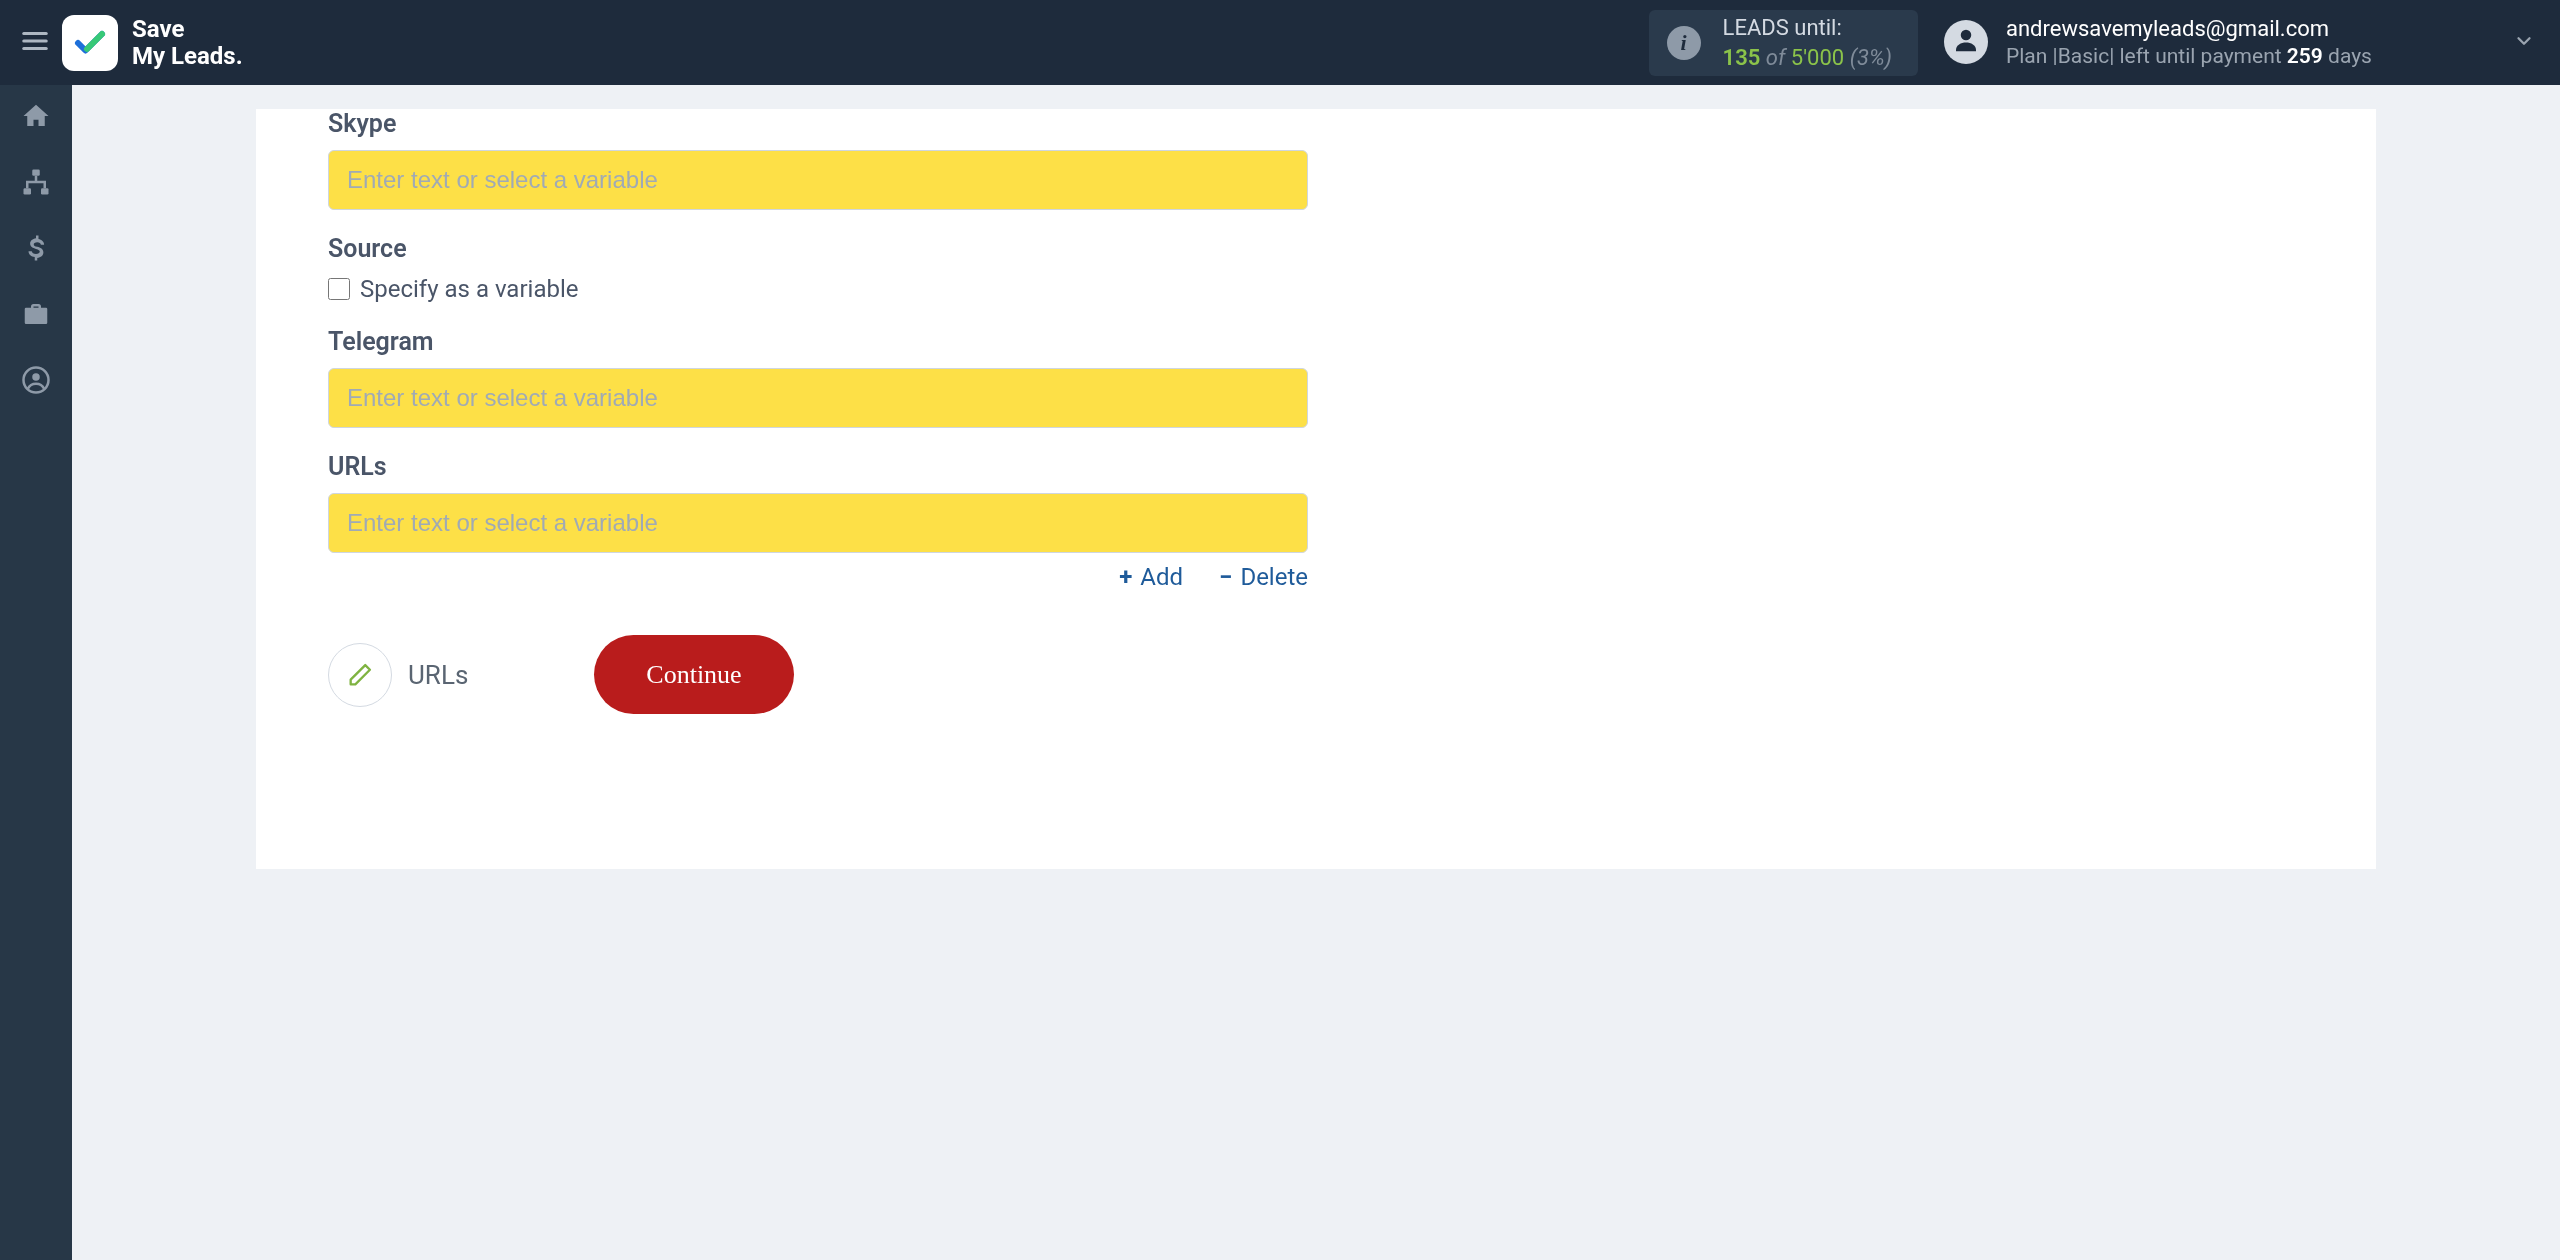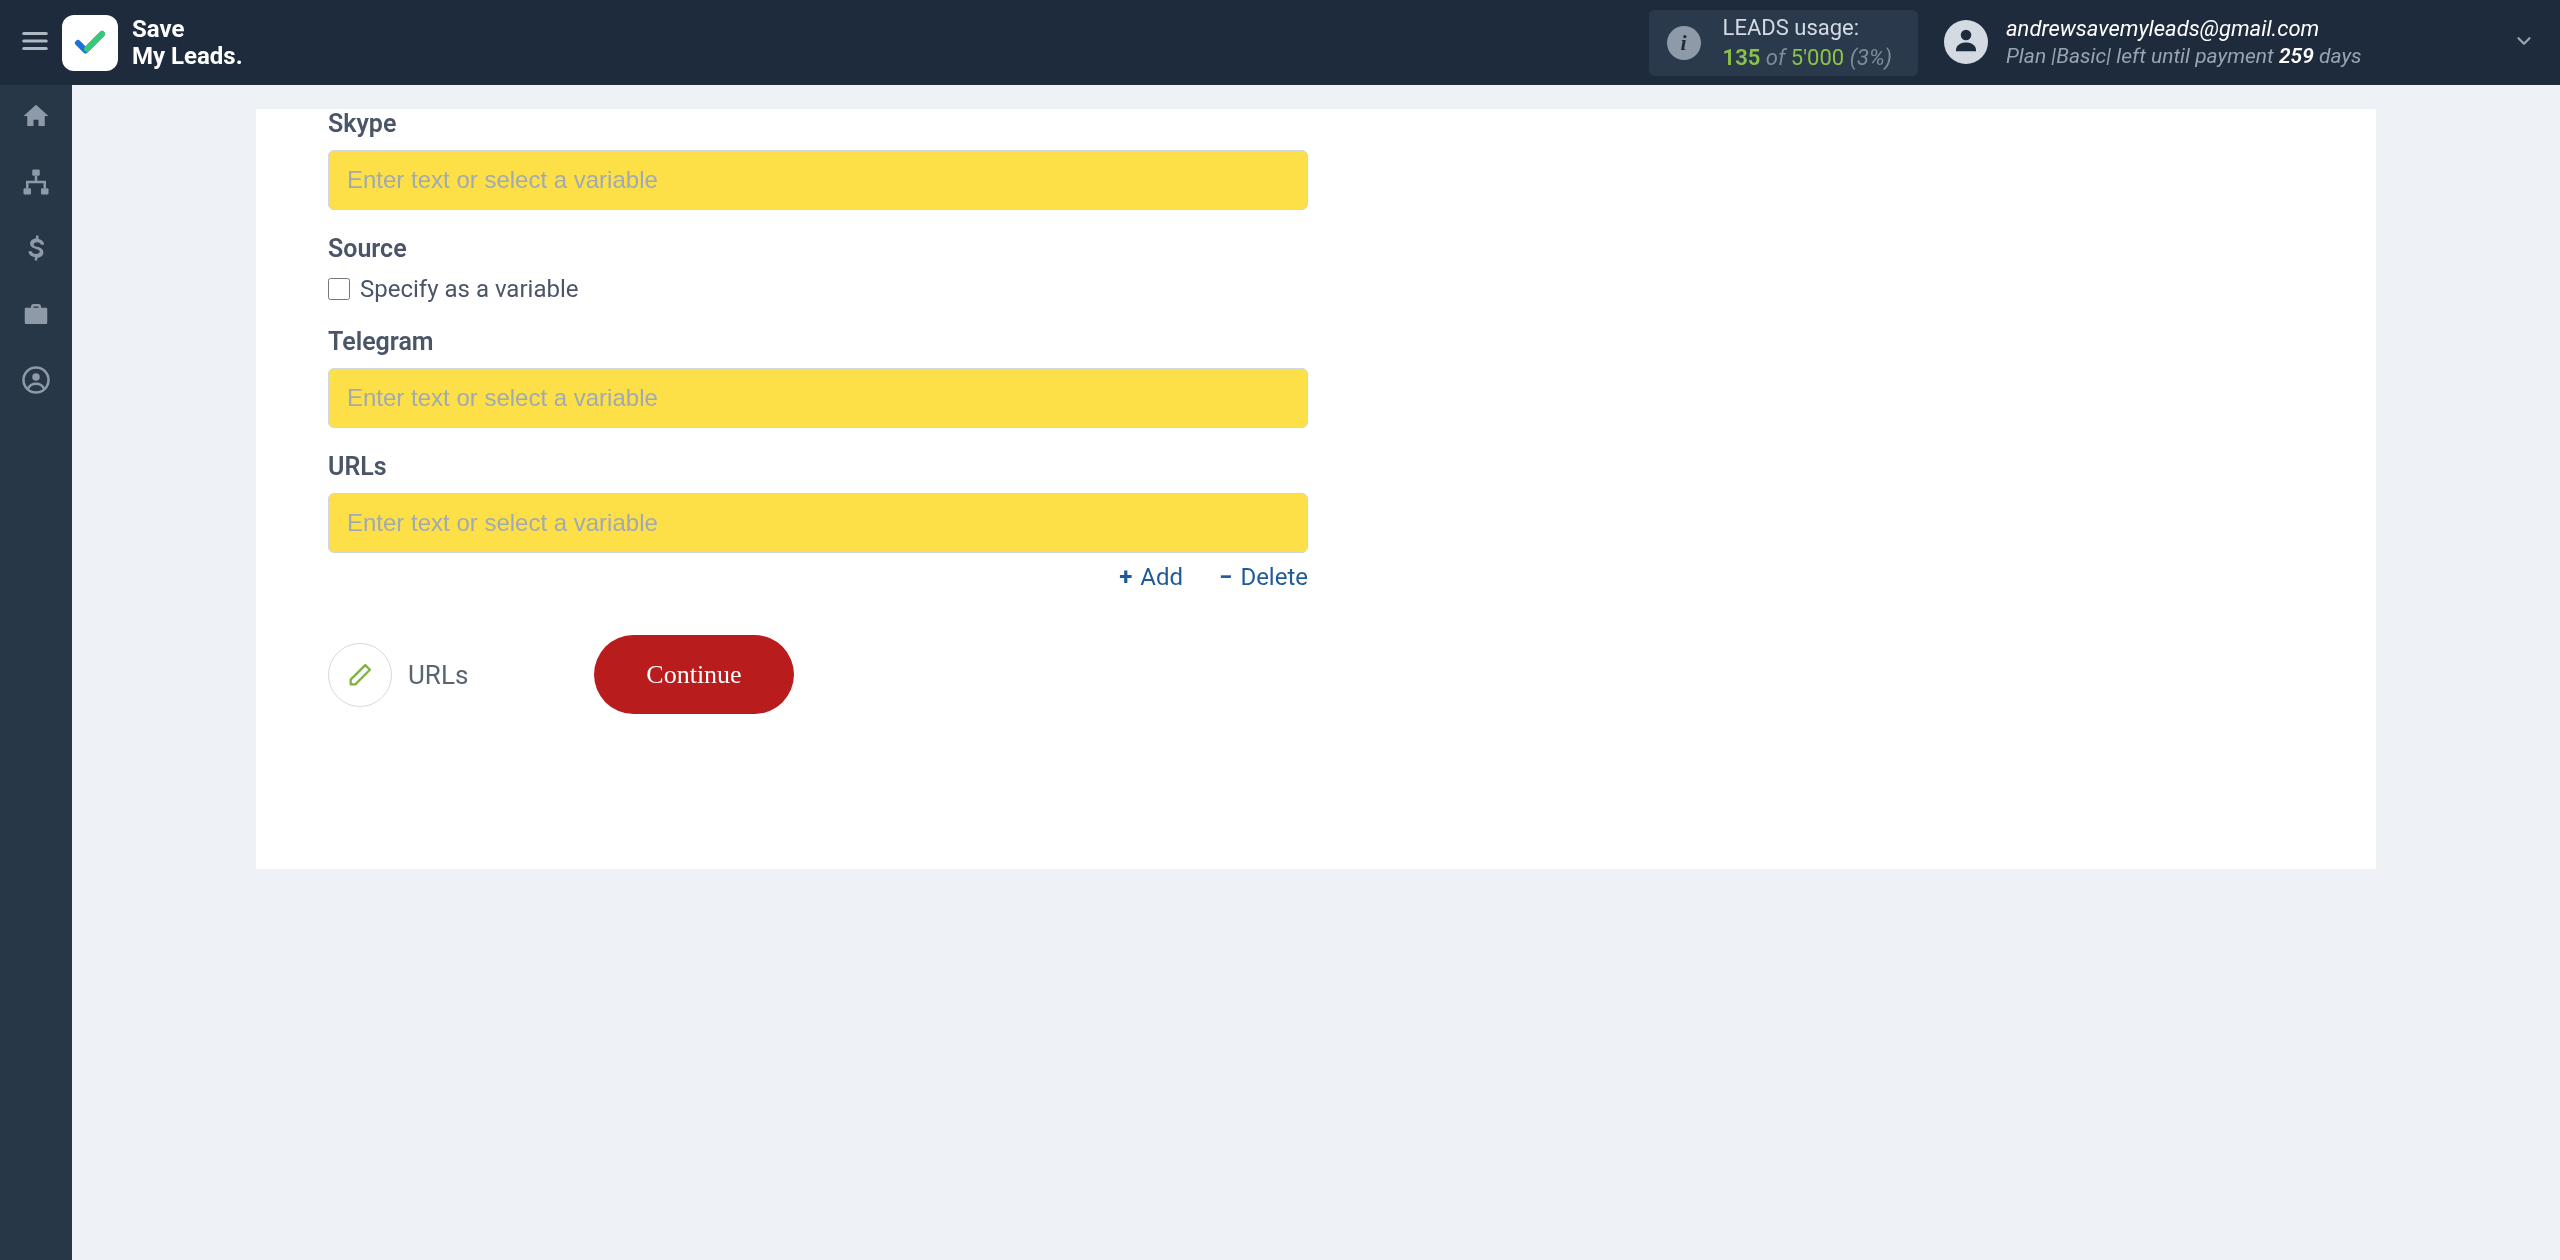--- a/index.html
+++ b/index.html
@@ -248,31 +248,31 @@
       <div>Save</div>
       <div>My Leads.</div>
     </div>
   </div>
 
   <div class="topbar-spacer"></div>
 
   <div class="usage-pill">
     <div class="usage-info-icon">i</div>
     <div class="usage-text">
-      <div class="usage-label">LEADS usage:</div>
+      <div class="usage-label">LEADS until:</div>
       <div>
         <span class="usage-used">135</span>
         <span class="usage-of">of</span>
         <span class="usage-limit">5'000</span>
         <span class="usage-pct">(3%)</span>
       </div>
     </div>
   </div>
 
-  <div class="account" style="flex:0 0 auto; min-width:560px;font-style:italic;">
+  <div class="account" style="flex:0 0 auto; min-width:560px;">
     <div class="avatar">
       <span>
         <svg viewBox="0 0 24 24" fill="currentColor">
           <circle cx="12" cy="8" r="4.2"></circle>
           <path d="M4 20c0-4 4-6 8-6s8 2 8 6v1H4z"></path>
         </svg>
       </span>
     </div>
     <div class="account-text">
       <div class="account-email">andrewsavemyleads@gmail.com</div>

